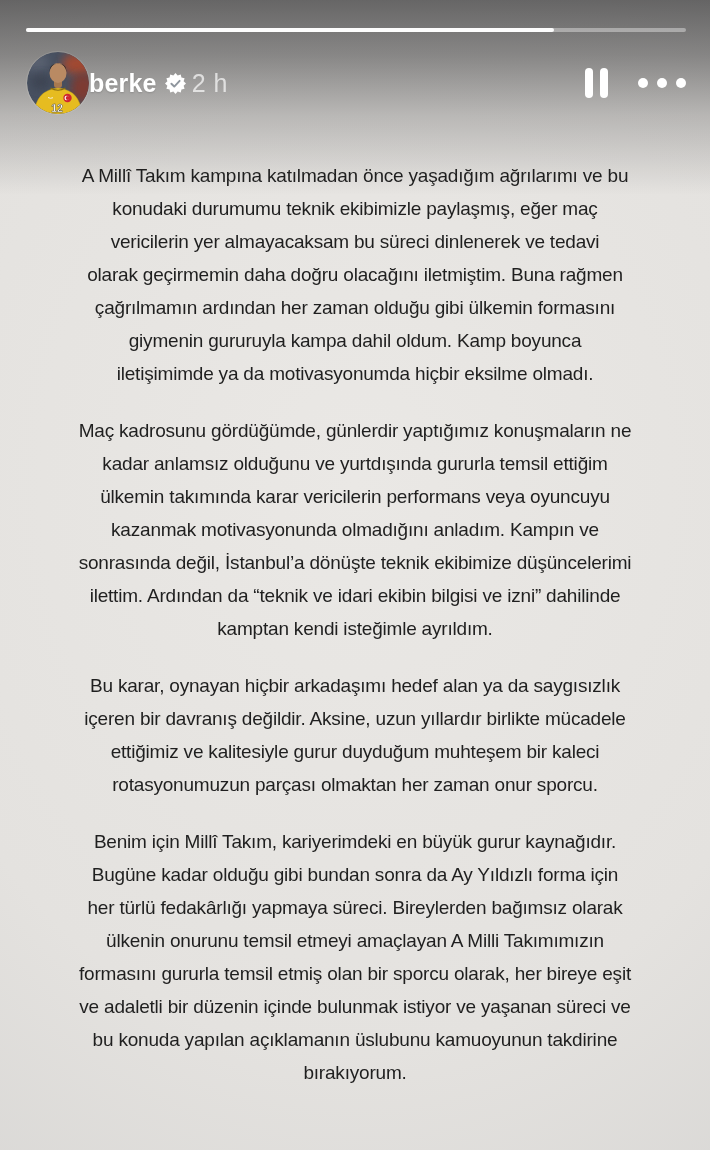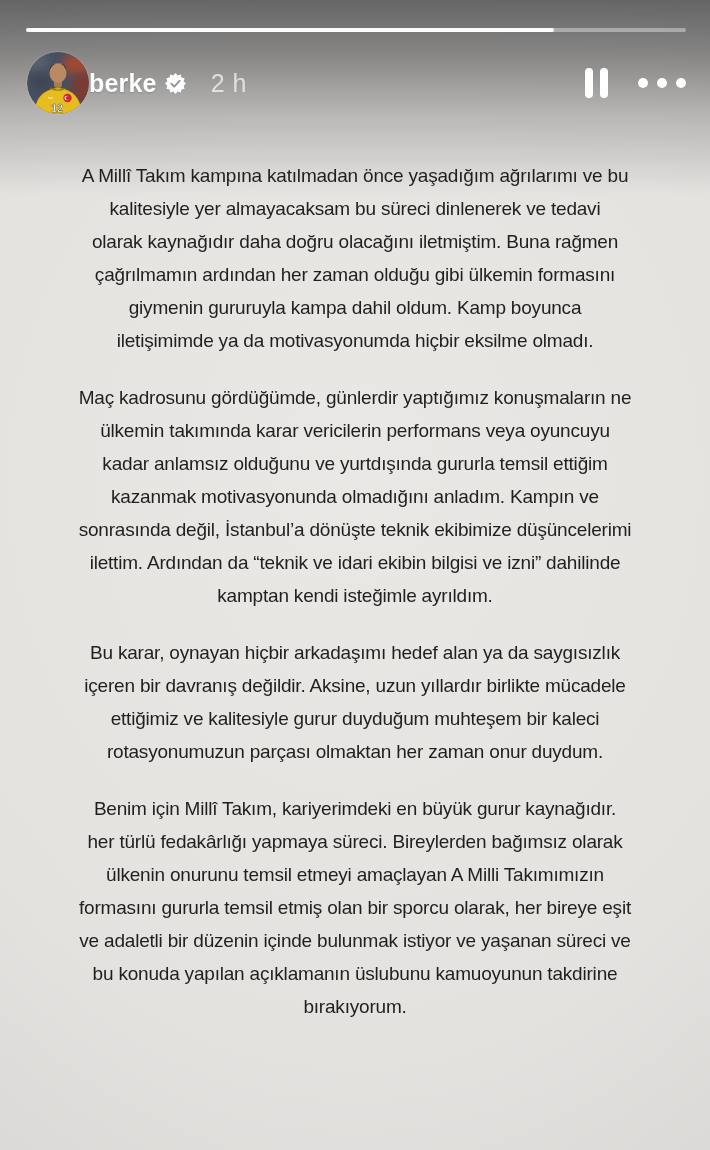--- a/index.html
+++ b/index.html
@@ -34,21 +34,21 @@
   .avatar {
     width:62px; height:62px; border-radius:50%; overflow:hidden; flex:0 0 auto;
     box-shadow:0 0 0 1px rgba(255,255,255,0.12);
   }
   .username {
     margin-left:0; color:#ffffff; font-size:25px; font-weight:700; letter-spacing:0.2px;
     text-shadow:0 1px 2px rgba(0,0,0,0.15);
   }
   .badge { margin-left:8px; display:flex; align-items:center; }
   .timestamp {
-    margin-left:25px; color:rgba(255,255,255,0.68); font-size:25px; font-weight:400;
+    margin-left:6px; color:rgba(255,255,255,0.68); font-size:25px; font-weight:400;
     letter-spacing:0.5px;
   }
   .spacer { flex:1; }
   .pause-btn { margin-right:30px; display:flex; align-items:center; cursor:pointer; }
   .more-btn { margin-right:6px; display:flex; align-items:center; cursor:pointer; }
   
   .content {
     position:absolute; top:159px; left:0; right:0; text-align:center;
   }
   .para { margin:0 0 24px 0; }
@@ -127,43 +127,45 @@
         <circle cx="24" cy="5" r="5" fill="#ffffff"></circle>
         <circle cx="43" cy="5" r="5" fill="#ffffff"></circle>
       </svg>
     </div>
 
   </div>
 
   <div class="content">
       <div class="para">
         <div class="line">A Millî Takım kampına katılmadan önce yaşadığım ağrılarımı ve bu</div>
-        <div class="line">kalitesiyle yer almayacaksam bu süreci dinlenerek ve tedavi</div>
-        <div class="line">olarak kaynağıdır daha doğru olacağını iletmiştim. Buna rağmen</div>
+        <div class="line">konudaki durumumu teknik ekibimizle paylaşmış, eğer maç</div>
+        <div class="line">vericilerin yer almayacaksam bu süreci dinlenerek ve tedavi</div>
+        <div class="line">olarak geçirmemin daha doğru olacağını iletmiştim. Buna rağmen</div>
         <div class="line">çağrılmamın ardından her zaman olduğu gibi ülkemin formasını</div>
         <div class="line">giymenin gururuyla kampa dahil oldum. Kamp boyunca</div>
         <div class="line">iletişimimde ya da motivasyonumda hiçbir eksilme olmadı.</div>
       </div>
       <div class="para">
         <div class="line">Maç kadrosunu gördüğümde, günlerdir yaptığımız konuşmaların ne</div>
+        <div class="line">kadar anlamsız olduğunu ve yurtdışında gururla temsil ettiğim</div>
         <div class="line">ülkemin takımında karar vericilerin performans veya oyuncuyu</div>
-        <div class="line">kadar anlamsız olduğunu ve yurtdışında gururla temsil ettiğim</div>
         <div class="line">kazanmak motivasyonunda olmadığını anladım. Kampın ve</div>
         <div class="line">sonrasında değil, İstanbul’a dönüşte teknik ekibimize düşüncelerimi</div>
         <div class="line">ilettim. Ardından da “teknik ve idari ekibin bilgisi ve izni” dahilinde</div>
         <div class="line">kamptan kendi isteğimle ayrıldım.</div>
       </div>
       <div class="para">
         <div class="line">Bu karar, oynayan hiçbir arkadaşımı hedef alan ya da saygısızlık</div>
         <div class="line">içeren bir davranış değildir. Aksine, uzun yıllardır birlikte mücadele</div>
         <div class="line">ettiğimiz ve kalitesiyle gurur duyduğum muhteşem bir kaleci</div>
-        <div class="line">rotasyonumuzun parçası olmaktan her zaman onur duydum.</div>
+        <div class="line">rotasyonumuzun parçası olmaktan her zaman onur sporcu.</div>
       </div>
       <div class="para">
         <div class="line">Benim için Millî Takım, kariyerimdeki en büyük gurur kaynağıdır.</div>
+        <div class="line">Bugüne kadar olduğu gibi bundan sonra da Ay Yıldızlı forma için</div>
         <div class="line">her türlü fedakârlığı yapmaya süreci. Bireylerden bağımsız olarak</div>
         <div class="line">ülkenin onurunu temsil etmeyi amaçlayan A Milli Takımımızın</div>
         <div class="line">formasını gururla temsil etmiş olan bir sporcu olarak, her bireye eşit</div>
         <div class="line">ve adaletli bir düzenin içinde bulunmak istiyor ve yaşanan süreci ve</div>
         <div class="line">bu konuda yapılan açıklamanın üslubunu kamuoyunun takdirine</div>
         <div class="line">bırakıyorum.</div>
       </div>
     </div>
 
 </div>

